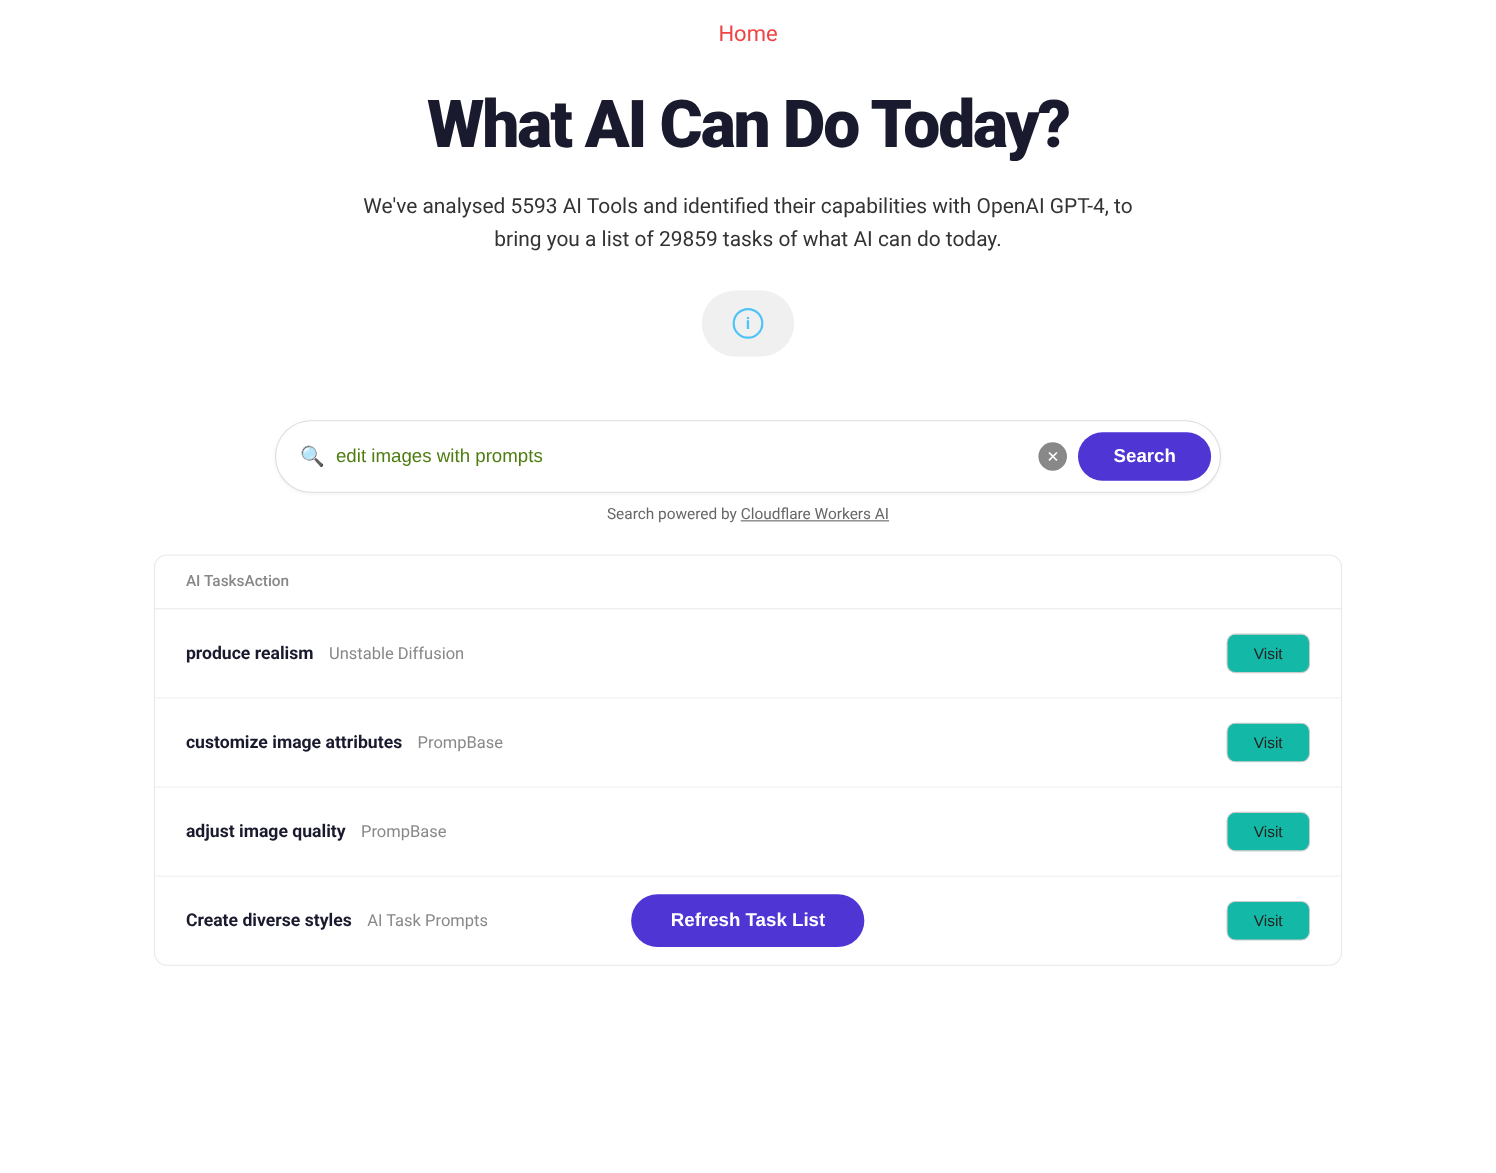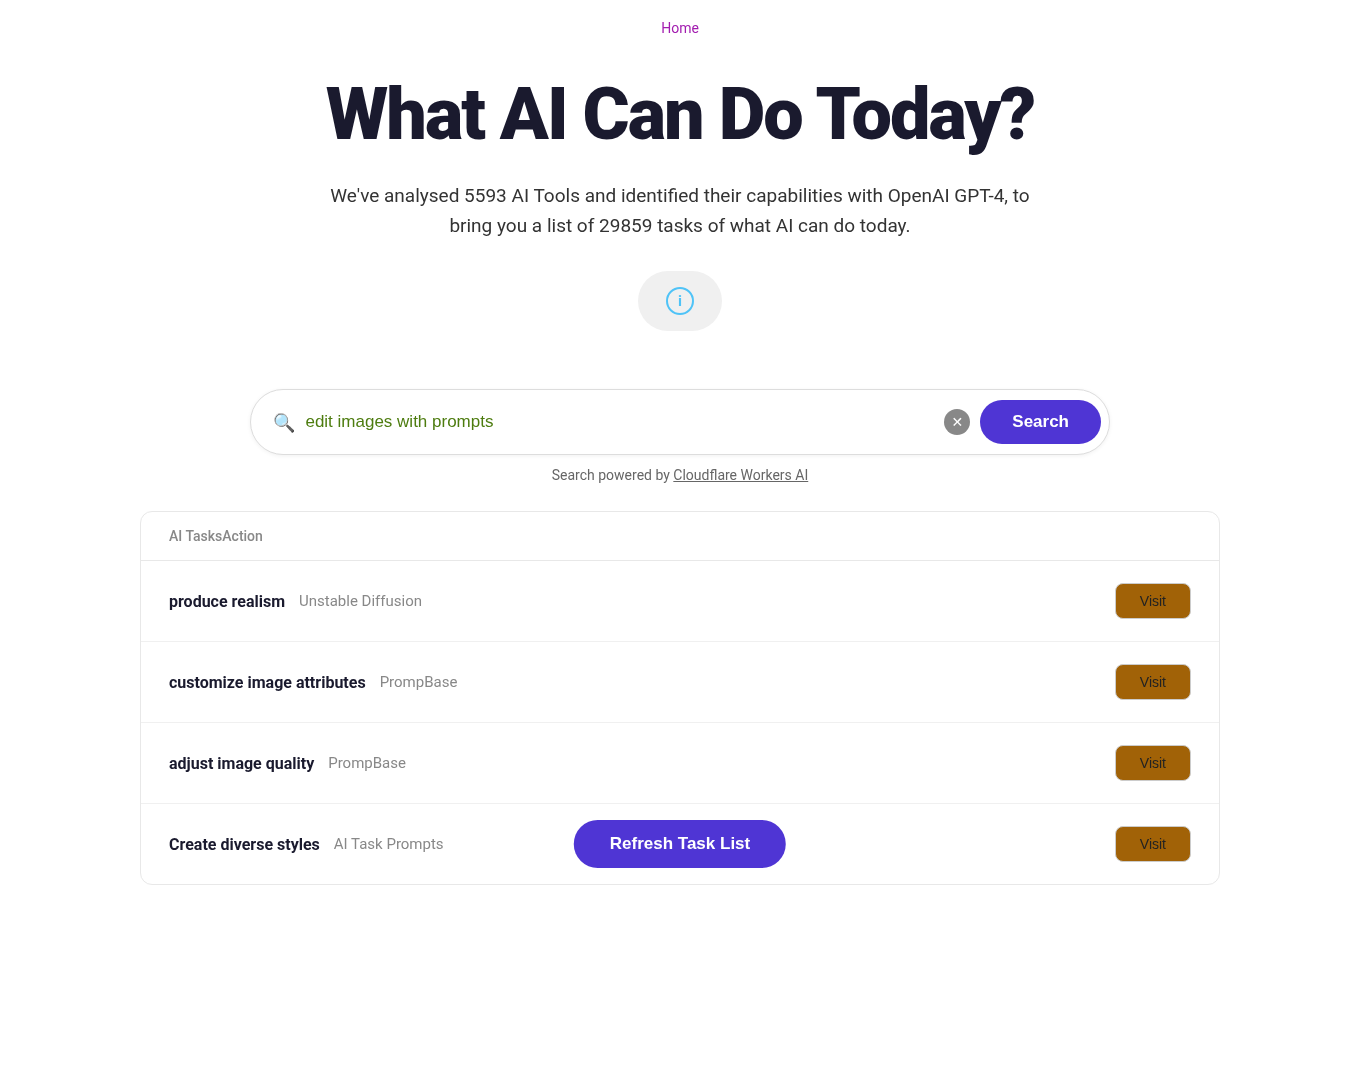--- a/index.html
+++ b/index.html
@@ -17,31 +17,31 @@
       overflow-x: hidden;
     }
 
     nav {
       text-align: center;
       padding: 18px 0 10px;
     }
 
     nav a {
       text-decoration: none;
-      color: #a21caf;
-      font-size: 14px;
+      color: #ef4444;
+      font-size: 20px;
     }
 
     .hero {
       text-align: center;
       padding: 30px 20px 20px;
     }
 
     .hero-title {
-      font-size: 72px;
+      font-size: 60px;
       font-weight: 900;
       line-height: 1.05;
       color: #1a1a2e;
       margin-bottom: 28px;
       letter-spacing: -2px;
     }
 
     .hero-subtitle {
       font-size: 19px;
       color: #333;
@@ -201,21 +201,21 @@
 
     .task-tool {
       font-size: 15px;
       color: #888;
       margin-left: 14px;
       font-weight: 400;
     }
 
     .visit-btn {
       border: 1.5px solid #ccc;
-      background: #a16207;
+      background: #14b8a6;
       color: #222;
       border-radius: 8px;
       padding: 9px 24px;
       font-size: 14px;
       font-weight: 500;
       cursor: pointer;
     }
 
     .refresh-btn-float {
       position: absolute;

